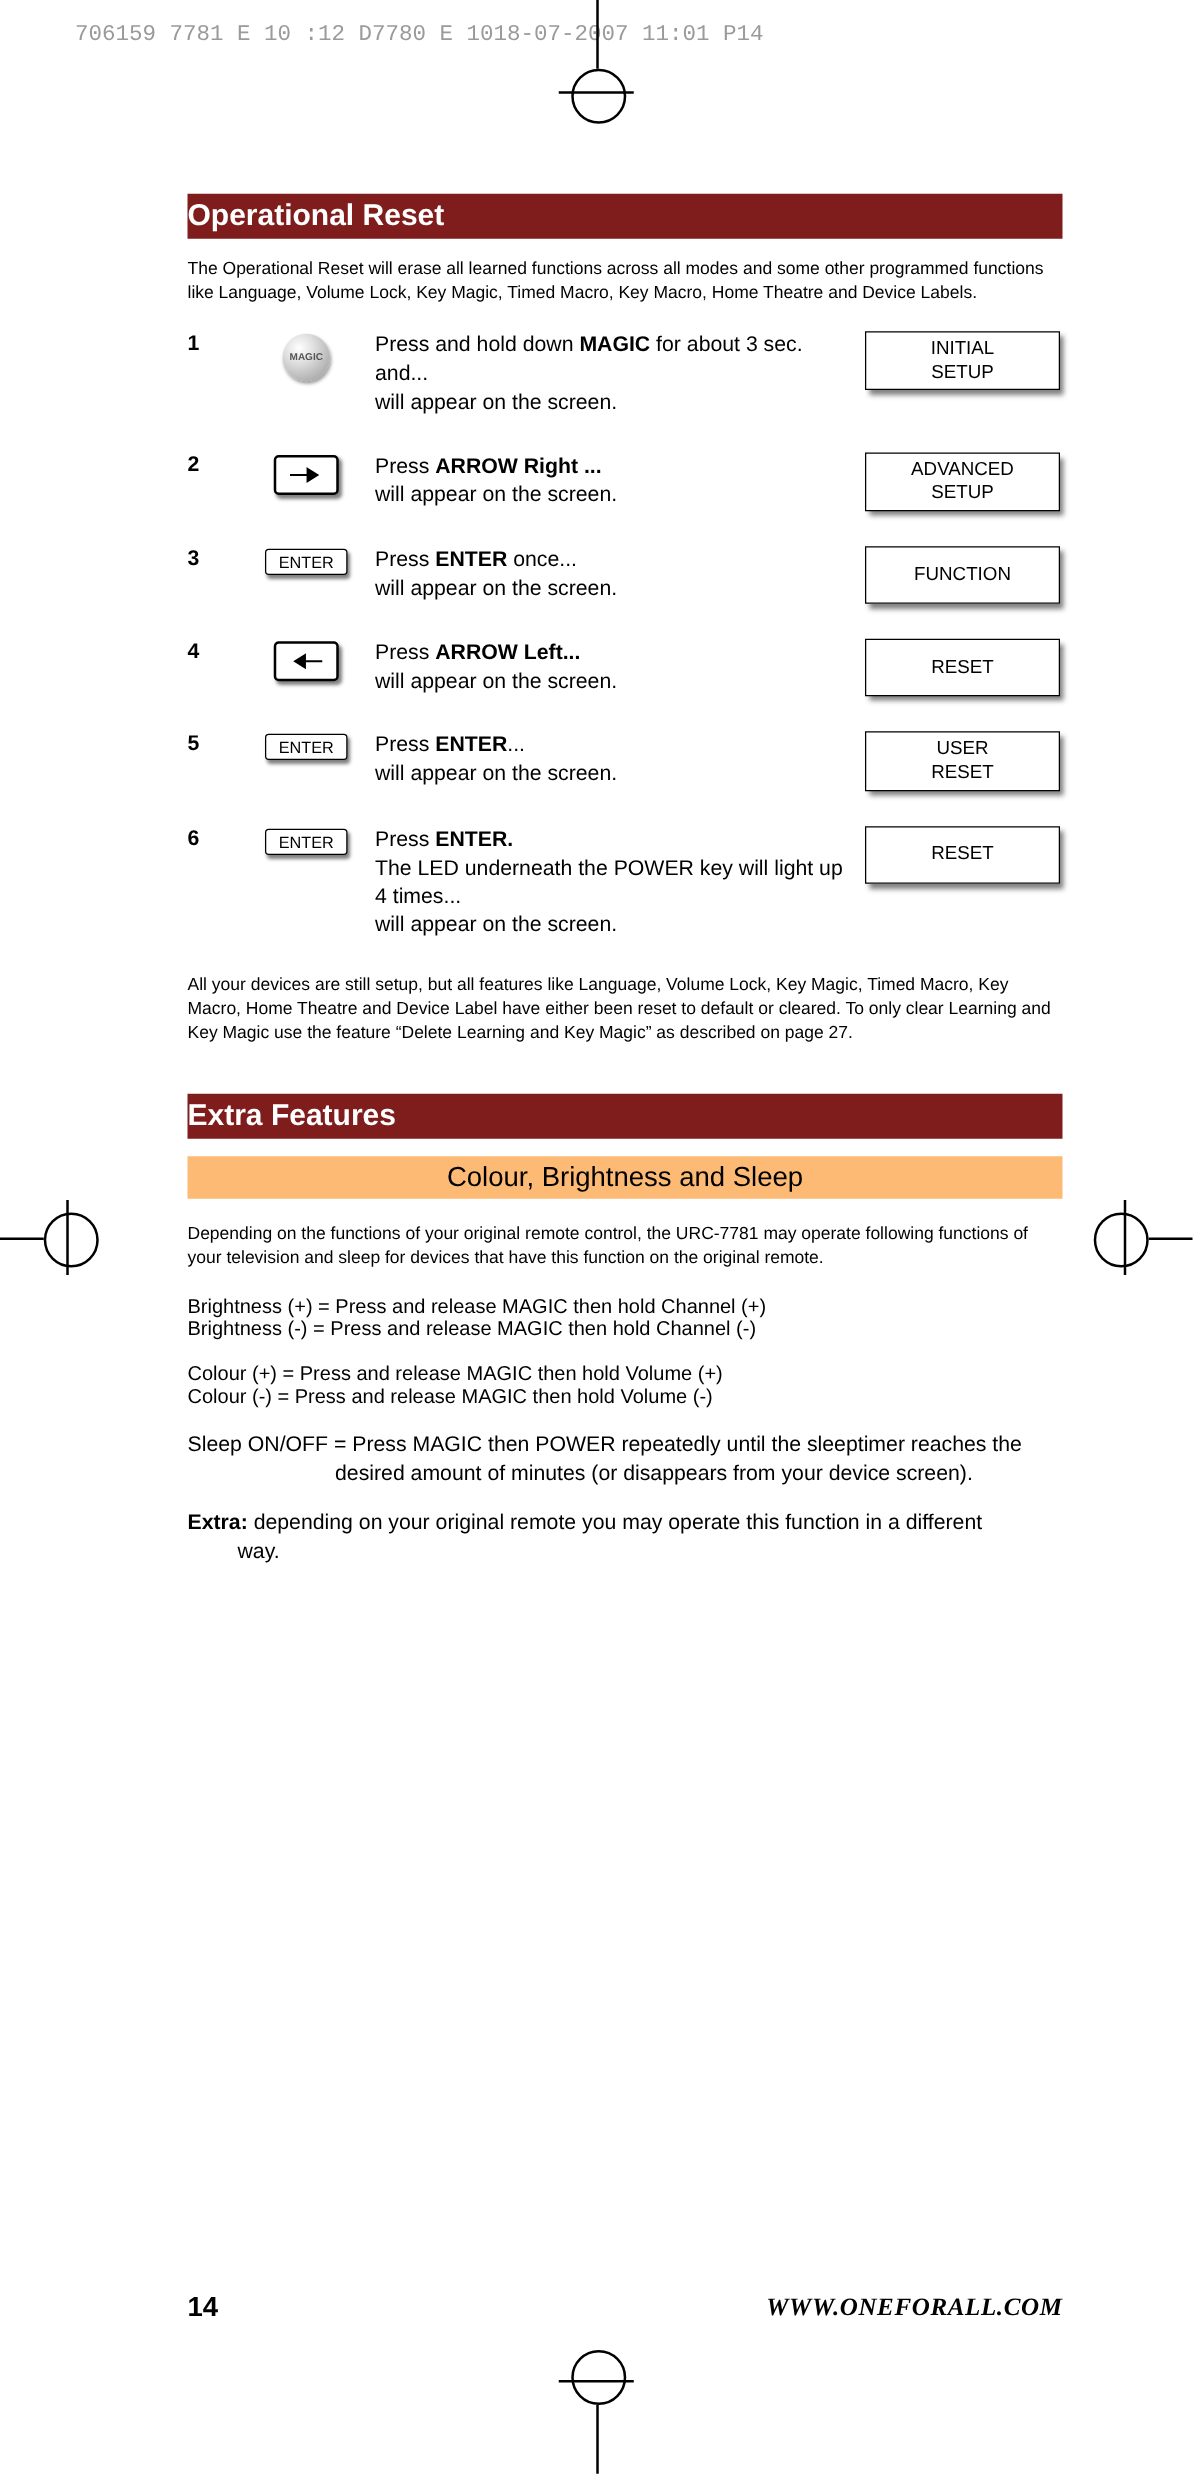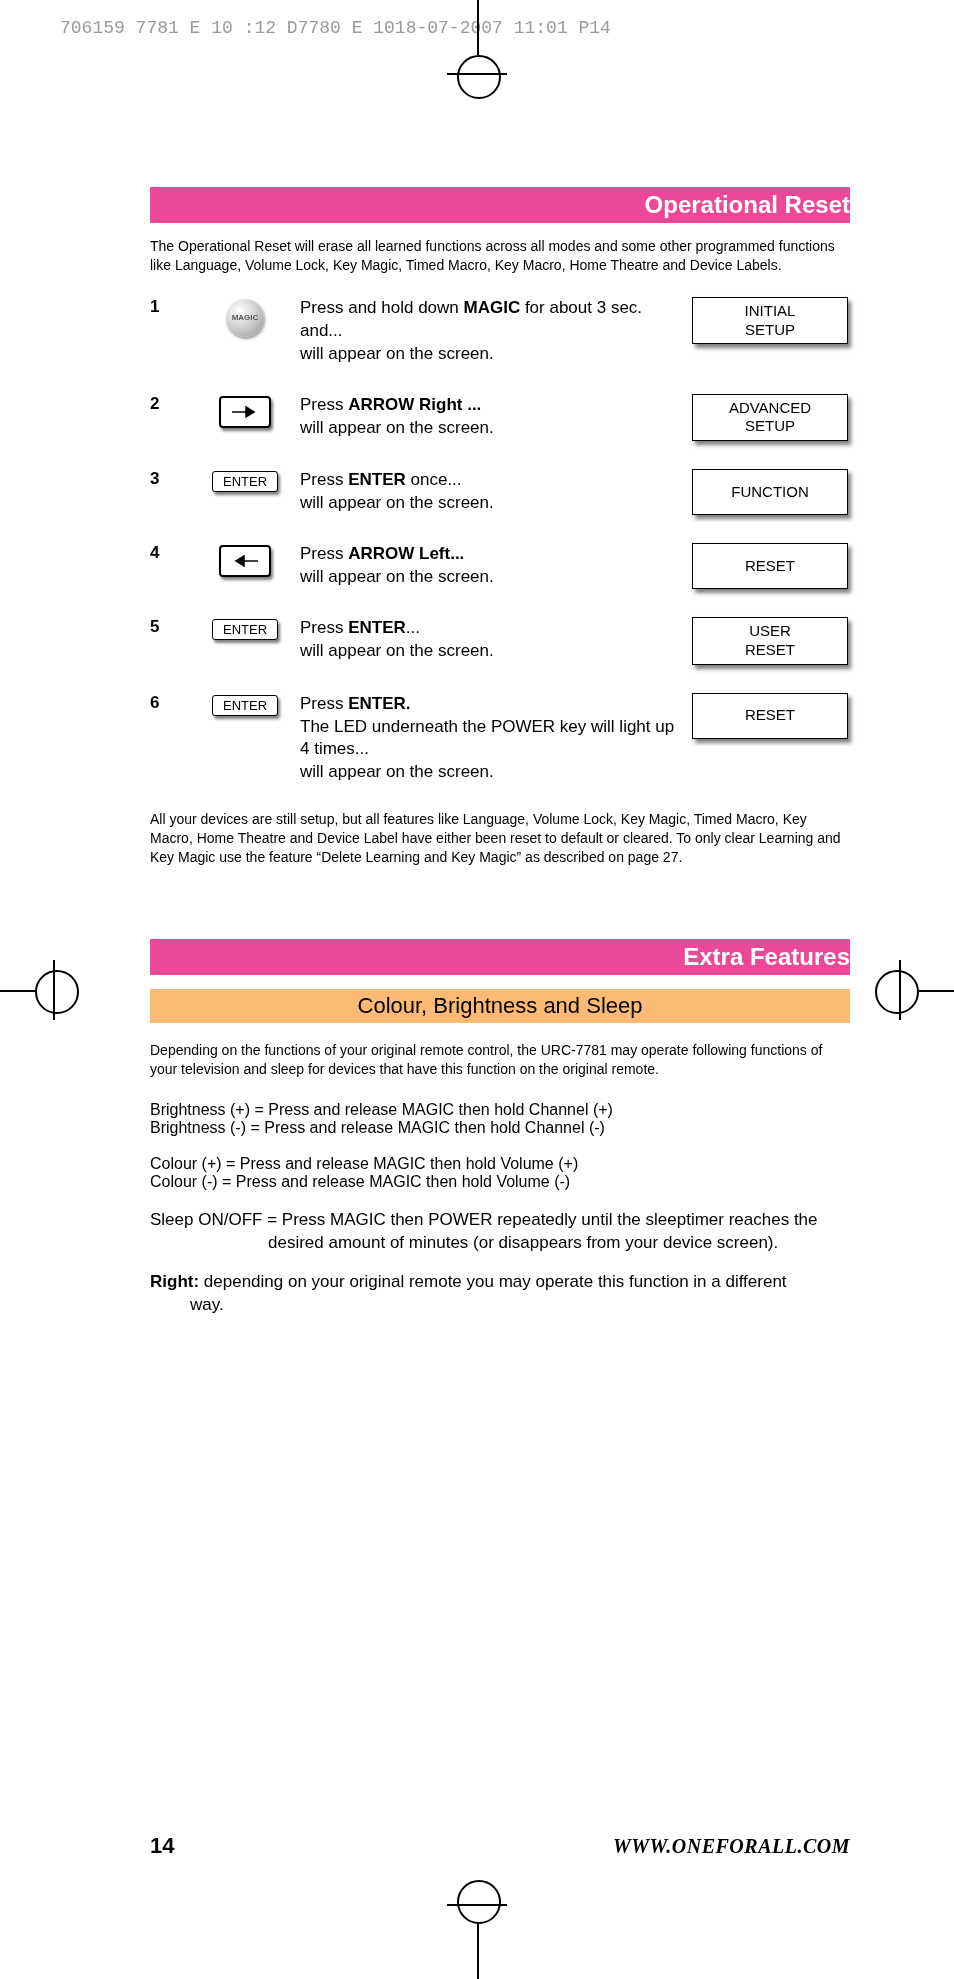--- a/index.html
+++ b/index.html
@@ -62,24 +62,23 @@
     border:2px solid #000;border-radius:50%;
   }
   .cropmark-right::before{
     content:"";position:absolute;right:53px;top:-30px;width:2px;height:60px;background:#000;
   }
   .content{
     position:absolute;
     top:155px;left:150px;width:700px;
   }
   .bar{
-    background:#ec4899;color:#fff;font-weight:bold;
-    text-align:right;font-size:24px;padding:4px 0;
+    background:#7f1d1d;color:#fff;font-weight:bold;
+    text-align:left;font-size:24px;padding:4px 0;
     margin-bottom:14px;
-    margin-top:32px;
   }
   .bar-light{
     background:#fdba74;color:#000;font-weight:normal;
     text-align:center;font-size:22px;padding:4px 0;
     margin-bottom:18px;
   }
   p.body{
     font-size:14px;line-height:1.35;margin:0 0 22px 0;
   }
   .steps{display:flex;flex-direction:column;gap:28px;margin-bottom:26px;}
@@ -249,21 +248,21 @@
       <span>Colour (+) = Press and release MAGIC then hold Volume (+)</span><br>
       <span>Colour (-) = Press and release MAGIC then hold Volume (-)</span>
     </div>
 
     <div class="sleep-block">
       <span>Sleep ON/OFF = Press MAGIC then POWER repeatedly until the sleeptimer reaches the</span>
       <span class="indent">desired amount of minutes (or disappears from your device screen).</span>
     </div>
 
     <div class="note">
-      <b>Right:</b><span> depending on your original remote you may operate this function in a different</span>
+      <b>Extra:</b><span> depending on your original remote you may operate this function in a different</span>
       <span class="indent">way.</span>
     </div>
 
   </div>
 
   <div class="footer">
     <span class="page-num">14</span>
     <span class="url">WWW.ONEFORALL.COM</span>
   </div>
 

